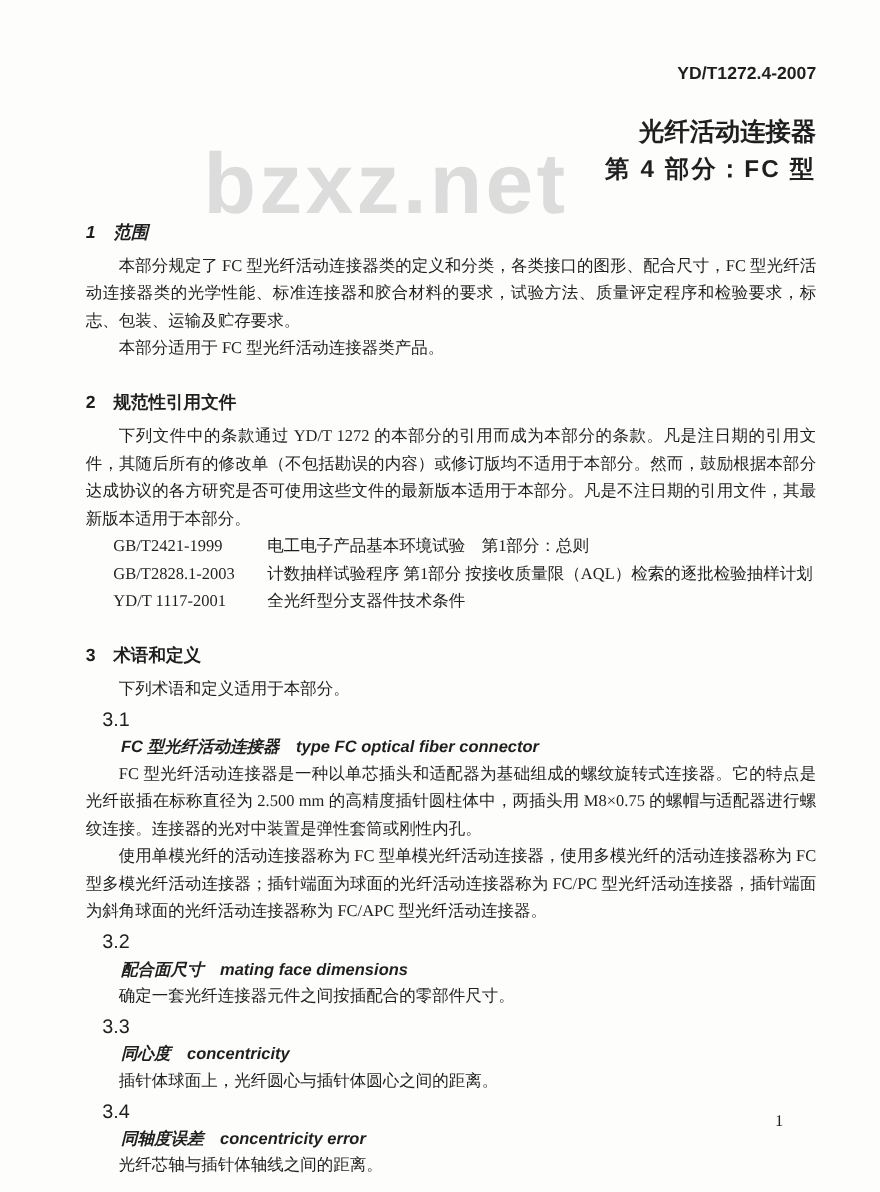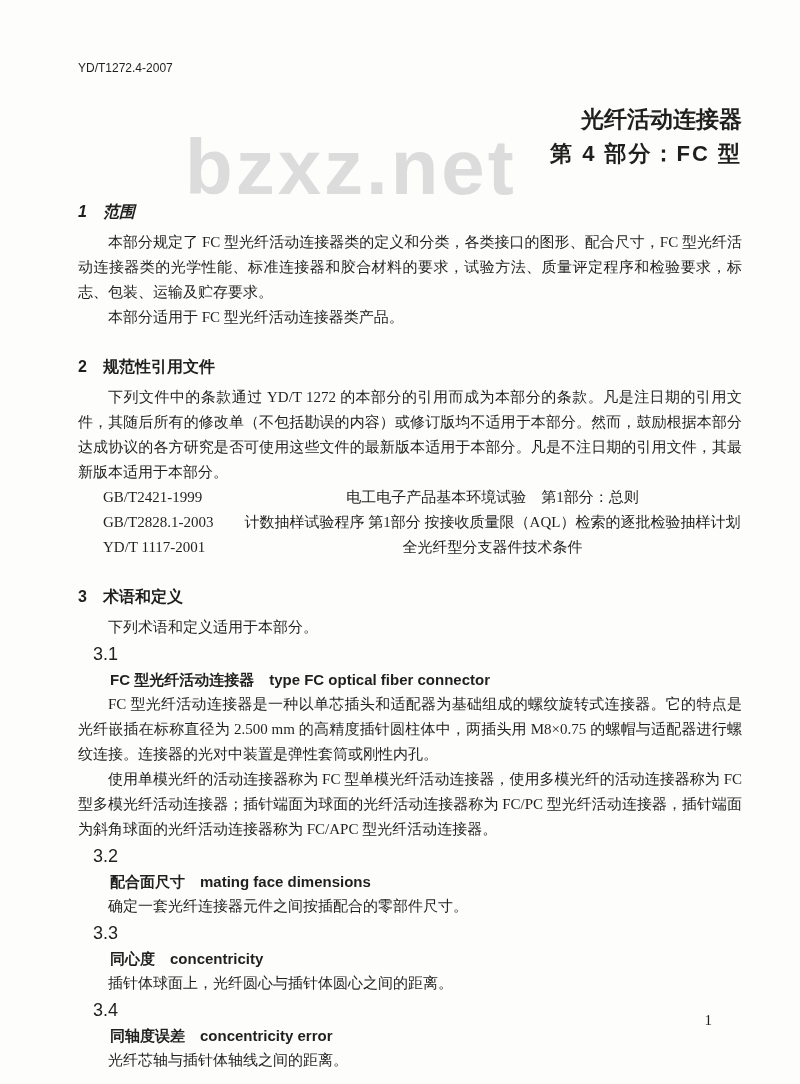--- a/index.html
+++ b/index.html
@@ -21,23 +21,24 @@
     font-family:Liberation Sans, sans-serif;
     font-weight:bold;
     font-size:78px;
     letter-spacing:3px;
     color:#dcdcdc;
     z-index:0;
     user-select:none;
   }
   .content{position:relative;z-index:1;}
   .header-code{
+    text-align:right;
     font-family:"Liberation Sans", sans-serif;
-    font-weight:normal;
-    font-size:12px;
+    font-weight:bold;
+    font-size:16px;
     height:20px;
     line-height:20px;
   }
   .doc-title{
     text-align:right;
     font-family:"Liberation Sans", sans-serif;
     font-weight:bold;
     font-size:23px;
     line-height:30px;
   }
@@ -59,34 +60,35 @@
     text-indent:2em;
   }
   p.body.mt{margin-top:6px;}
   .ref-row{
     display:flex;
     font-size:15px;
     line-height:25px;
     padding-left:25px;
   }
   .ref-code{width:140px;flex:none;}
-  .ref-title{flex:1;text-align:center;}
+  .ref-title{flex:1;}
   .term-num{
     font-family:"Liberation Sans", sans-serif;
     font-size:18px;
     line-height:25px;
     margin-top:2px;
     margin-left:15px;
   }
   .term-heading{
     font-family:"Liberation Sans", sans-serif;
     font-weight:bold;
     font-size:15px;
     line-height:25px;
     padding-left:32px;
+    font-style:italic;
   }
   .page-number{
     position:absolute;
     top:1012px;right:88px;
     font-size:15px;
     z-index:1;
   }
 </style>
 </head>
 <body>

